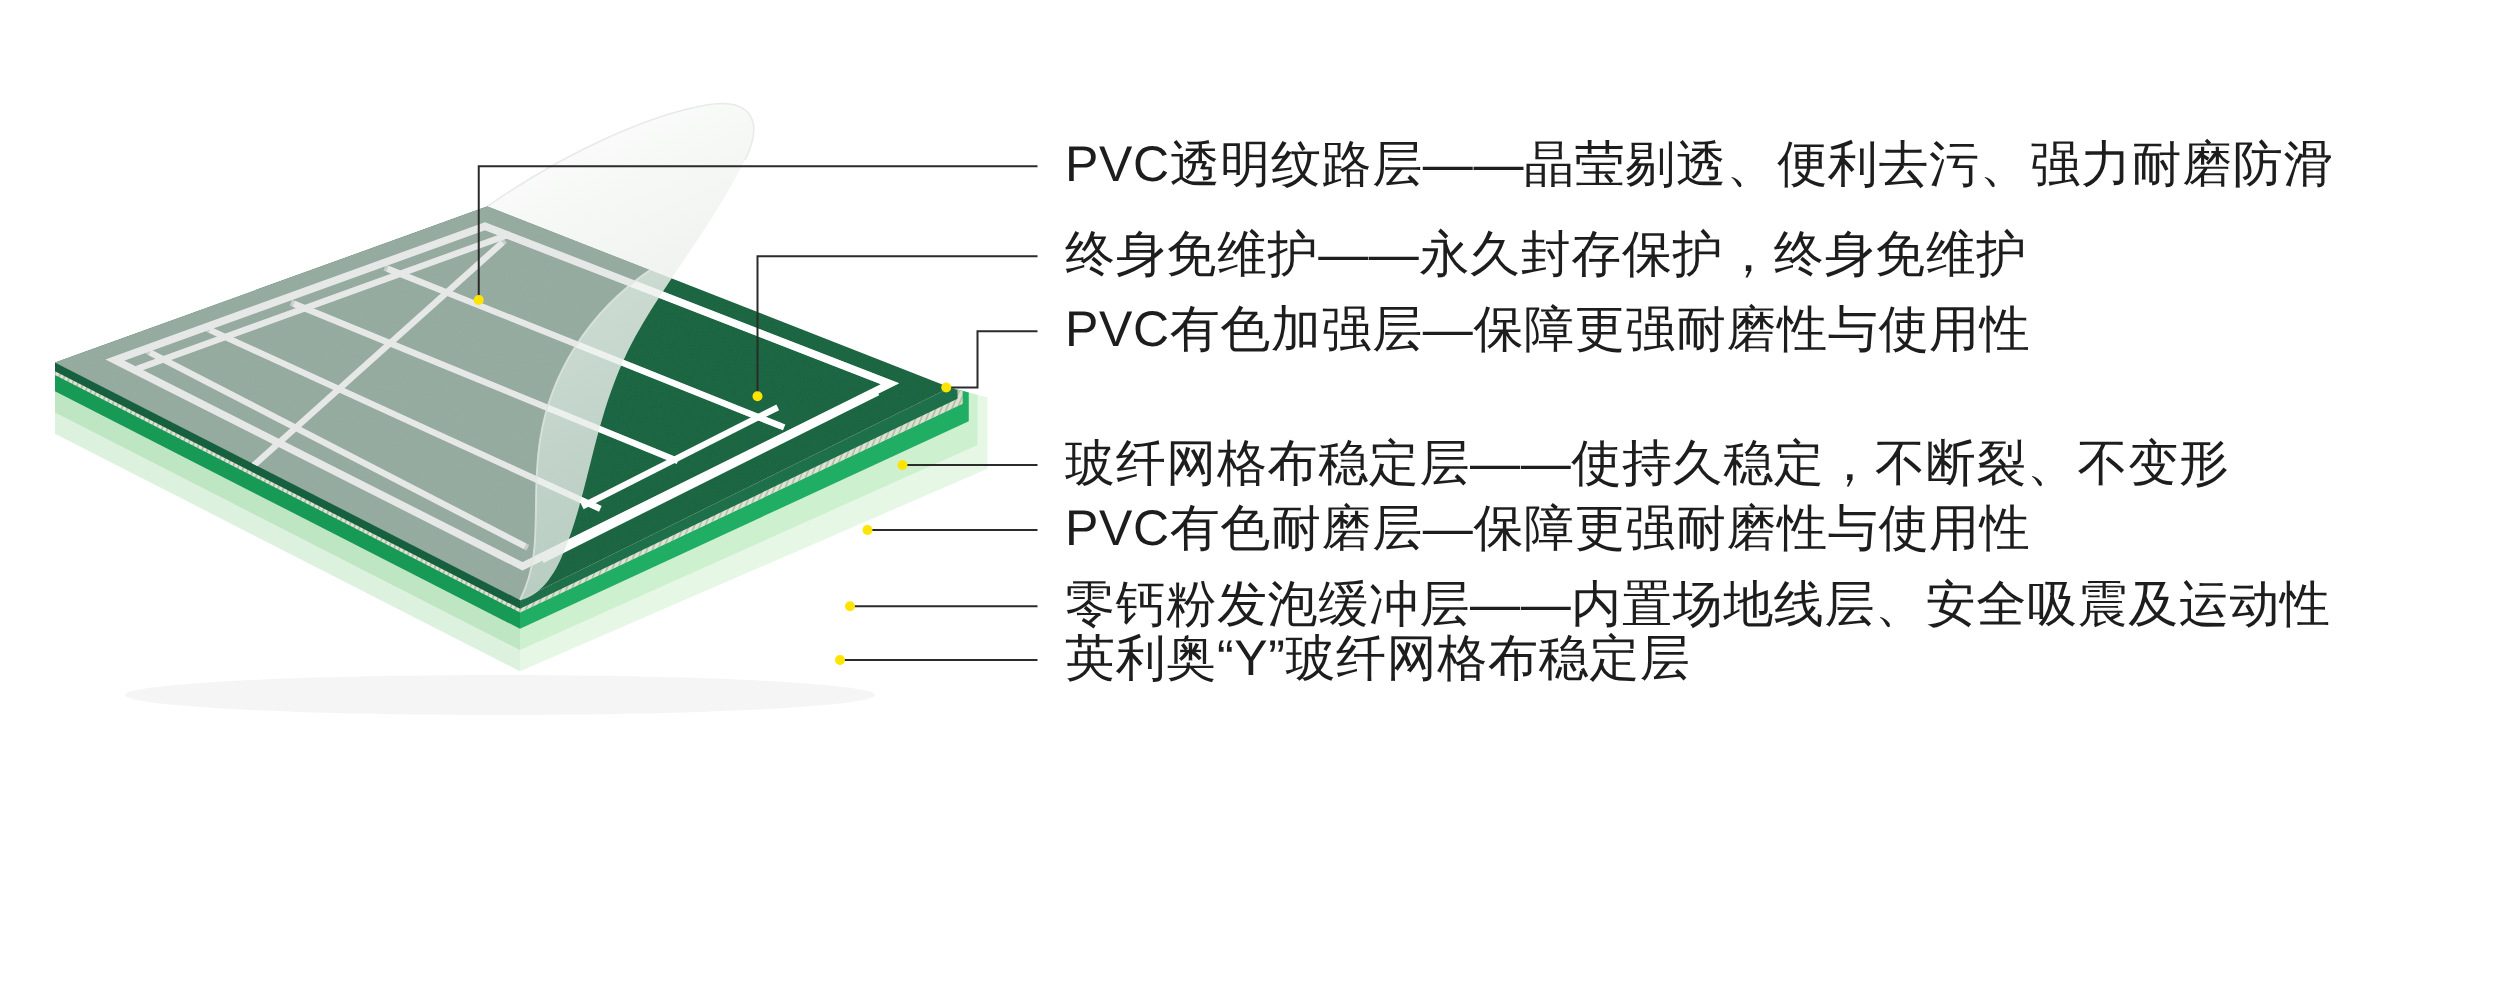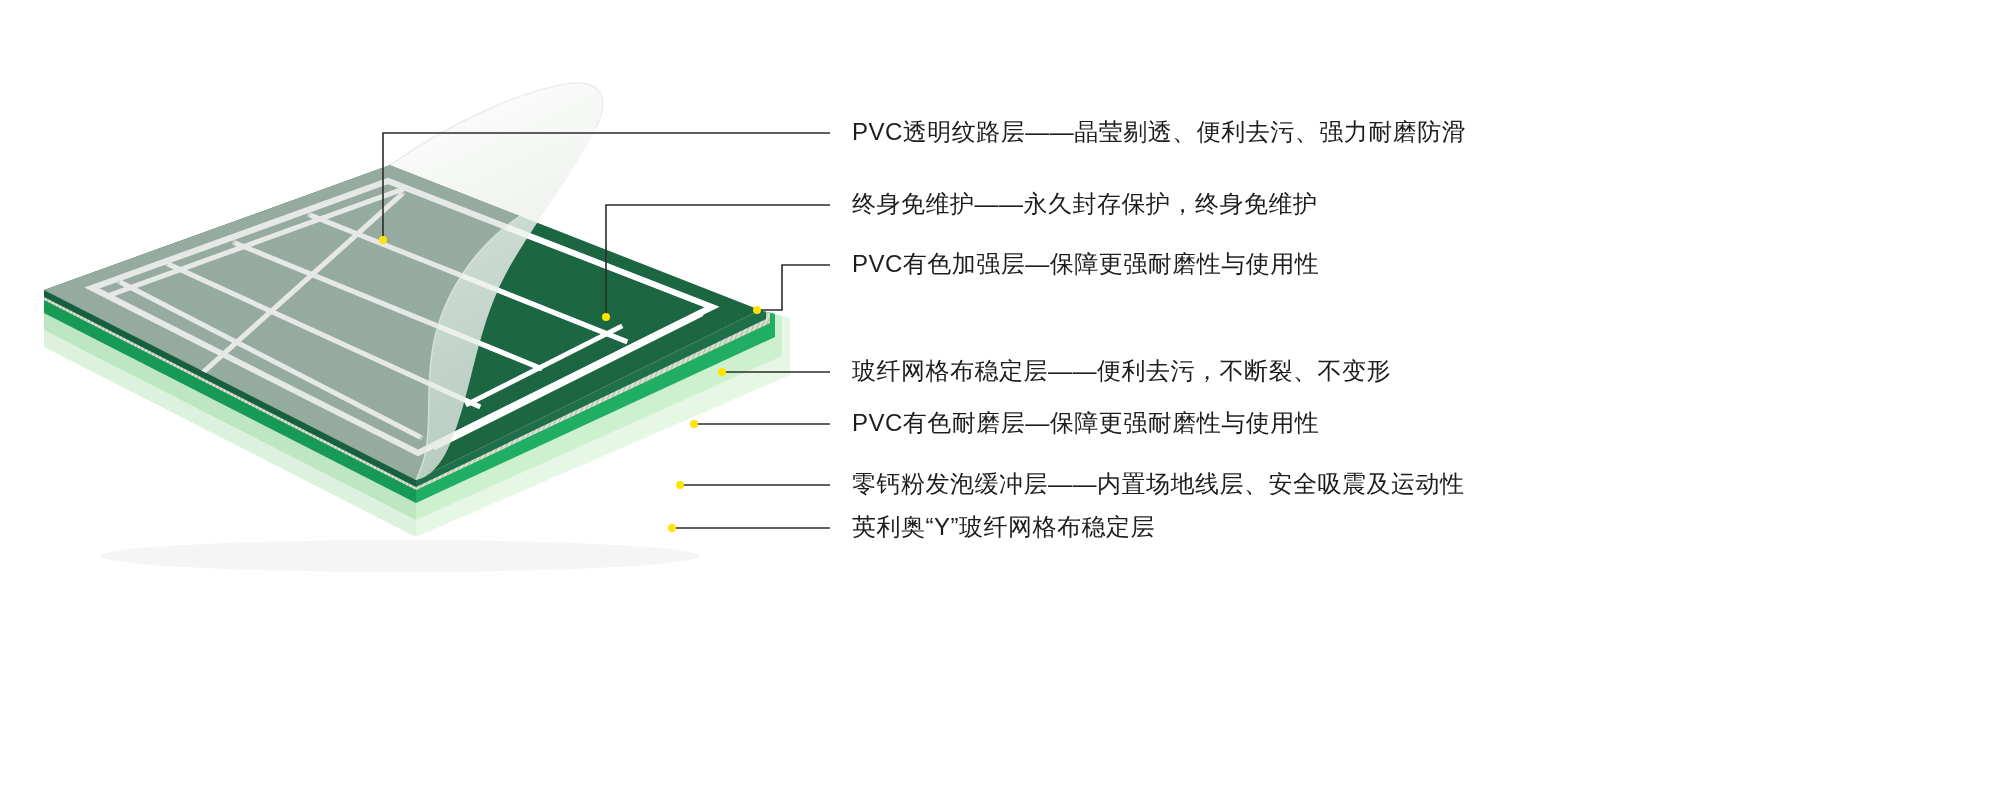--- a/index.html
+++ b/index.html
@@ -12,21 +12,21 @@
 
   
   .illo{position:absolute;left:0;top:0;width:900px;height:786px;}
   .illo svg{display:block;}
 
   
   .callout{position:absolute;display:flex;align-items:center;height:0;}
   .label{
     white-space:nowrap;
     color:#1d1d1d;
-    font-size:24px;
+    font-size:40px;
     letter-spacing:0.5px;
     line-height:1;
     transform:translateY(-1px);
     font-weight:400;
   }
   .c1{left:830px;top:133px;}
   .c2{left:830px;top:205px;}
   .c3{left:830px;top:265px;}
   .c4{left:830px;top:372px;}
   .c5{left:830px;top:424px;}
@@ -203,21 +203,21 @@
     <span class="label">终身免维护——永久封存保护，终身免维护</span>
   </div>
 
   <div class="callout c3">
     <span class="gap"></span>
     <span class="label">PVC有色加强层—保障更强耐磨性与使用性</span>
   </div>
 
   <div class="callout c4">
     <span class="gap"></span>
-    <span class="label">玻纤网格布稳定层——便利去污，不断裂、不变形</span>
+    <span class="label">玻纤网格布稳定层——使持久稳定，不断裂、不变形</span>
   </div>
 
   <div class="callout c5">
     <span class="gap"></span>
     <span class="label">PVC有色耐磨层—保障更强耐磨性与使用性</span>
   </div>
 
   <div class="callout c6">
     <span class="gap"></span>
     <span class="label">零钙粉发泡缓冲层——内置场地线层、安全吸震及运动性</span>

